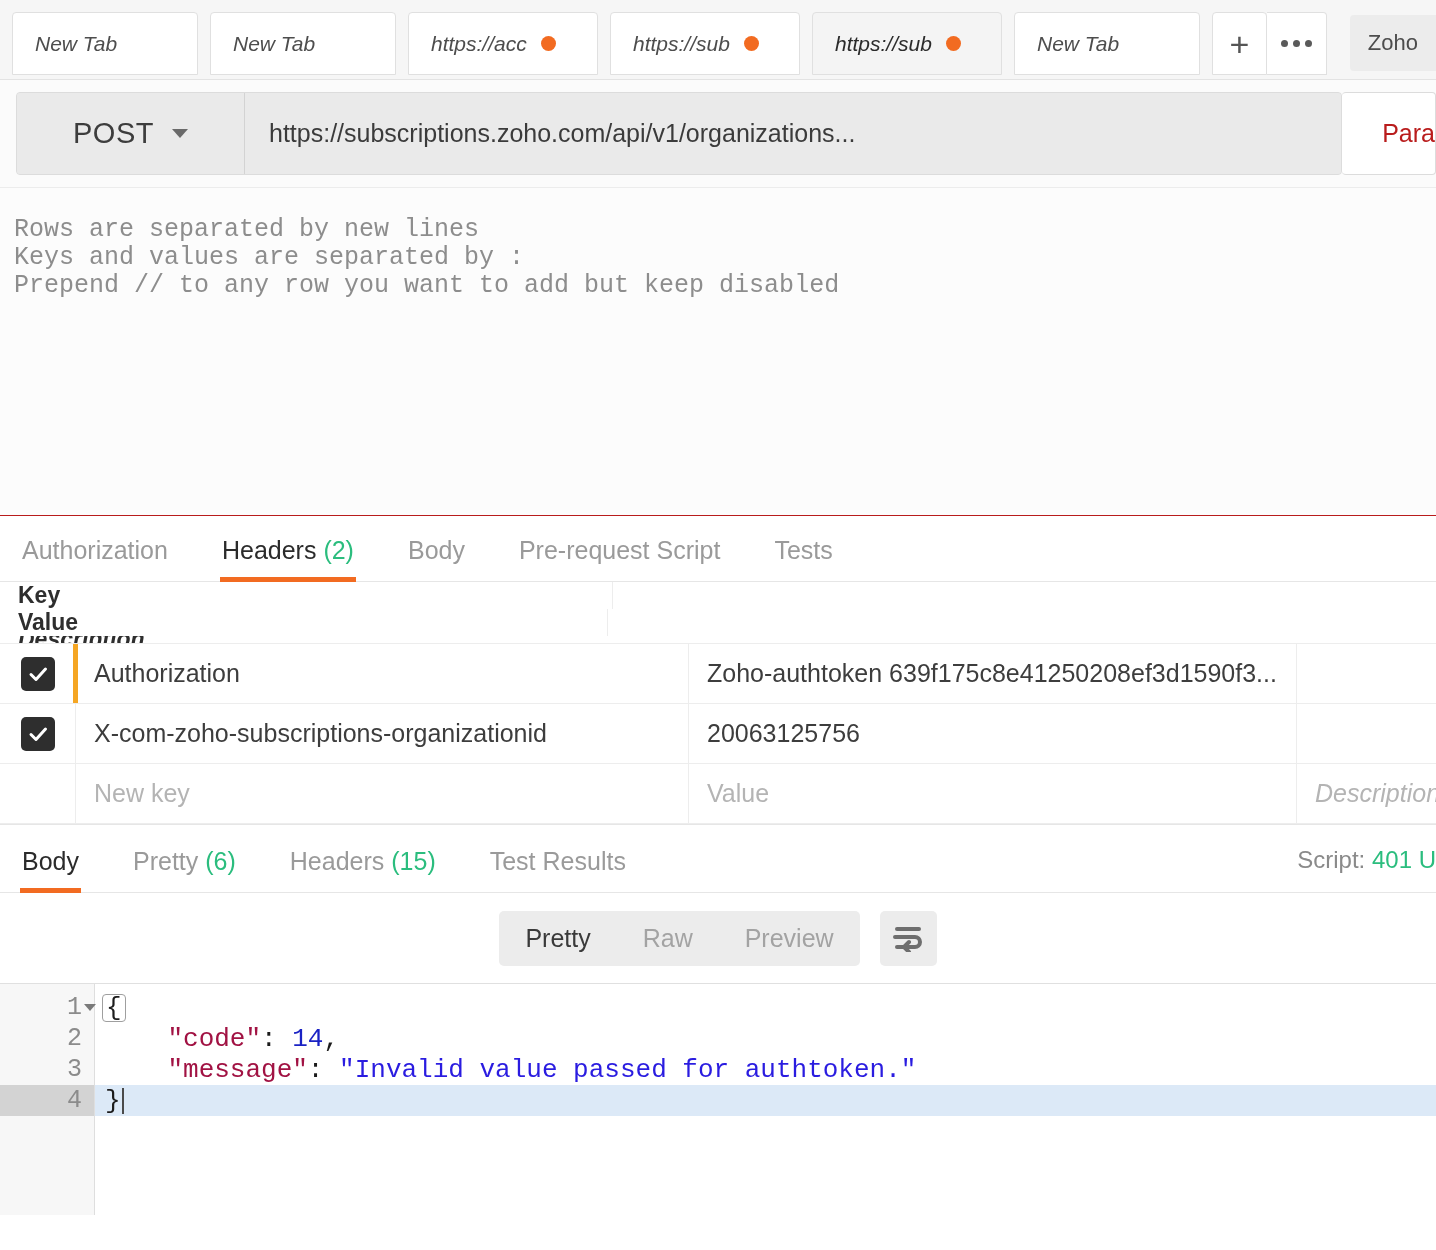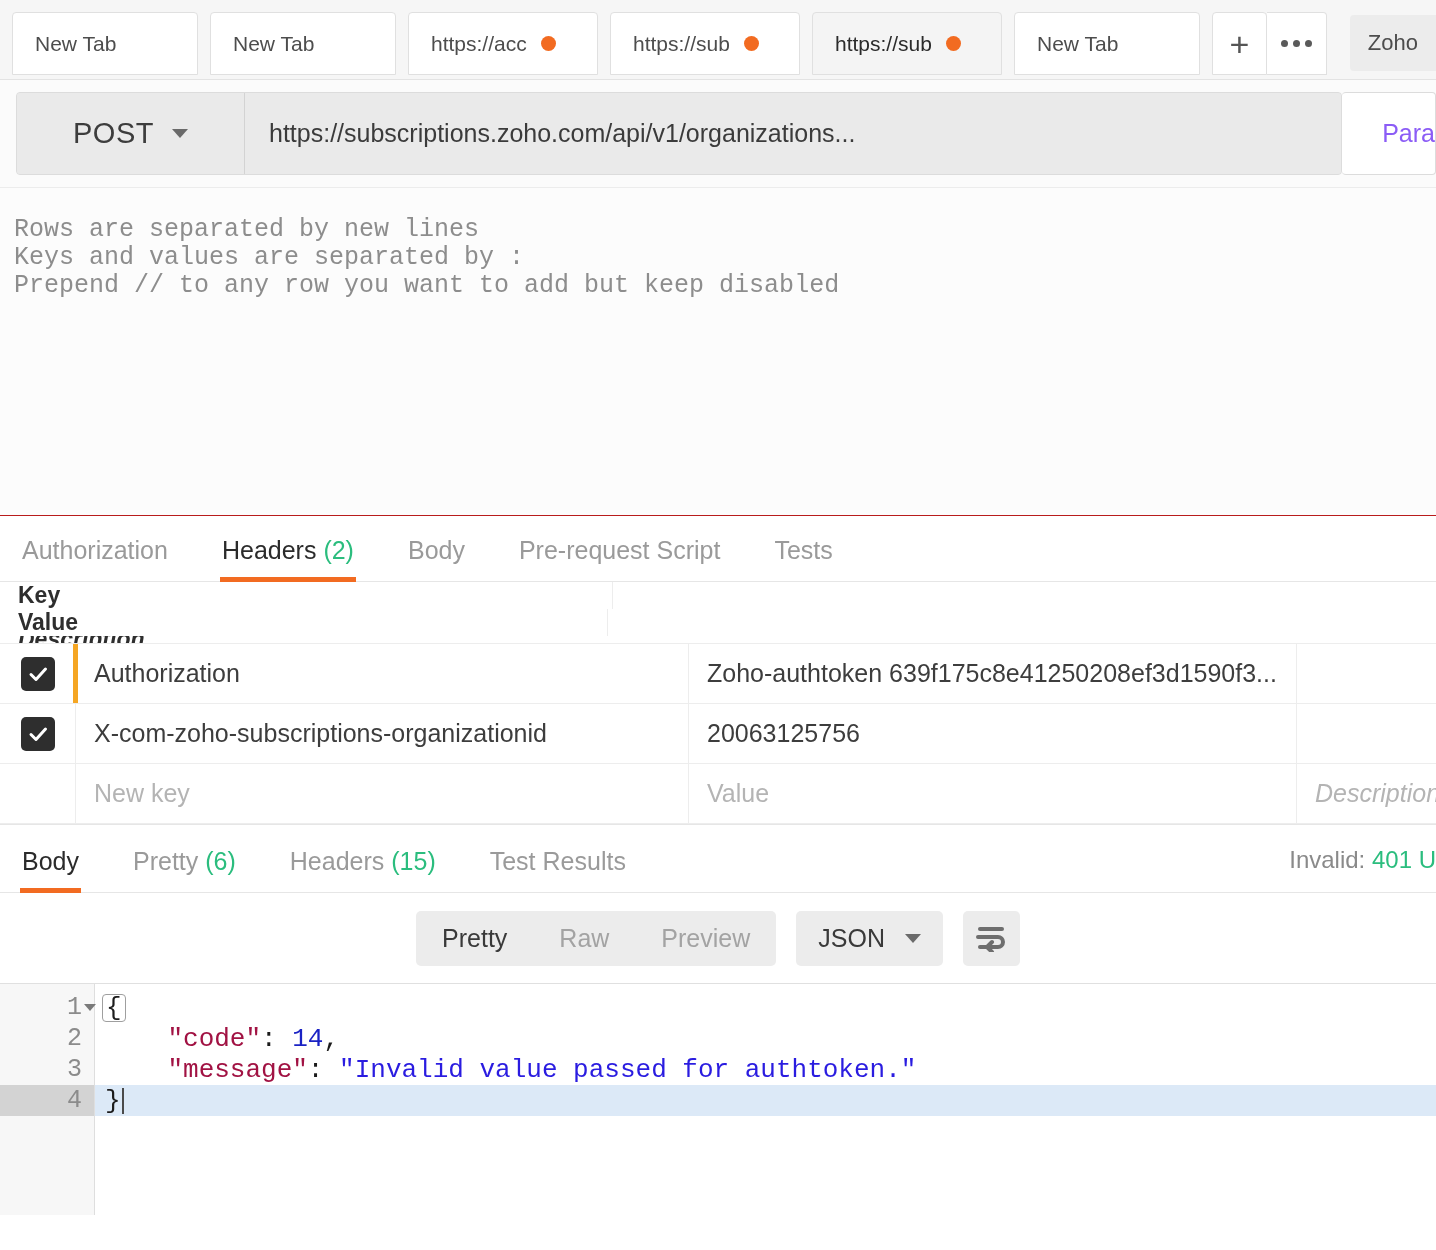--- a/index.html
+++ b/index.html
@@ -29,20 +29,21 @@
     background: #ffffff;
     border: 1px solid #e0e0e0;
     border-radius: 4px 4px 0 0;
     margin-left: 12px;
     display: flex;
     align-items: center;
     padding: 16px 22px;
     flex: 0 0 auto;
     position: relative;
     cursor: pointer;
+    font-style: italic;
   }
   .tab.active { background: #f4f4f4; }
   .tab-label {
     font-size: 21px;
     color: #4d4d4d;
     white-space: nowrap;
     overflow: hidden;
     max-width: 118px;
     text-overflow: clip;
   }
@@ -152,21 +153,21 @@
     flex: 0 0 auto;
     background: #ffffff;
     border: 1px solid #dcdcdc;
     border-left: none;
     border-radius: 4px;
     display: flex;
     align-items: center;
     justify-content: flex-end;
     padding-right: 0;
     font-size: 25px;
-    color: #8b5cf6;
+    color: #b91c1c;
     cursor: pointer;
     overflow: hidden;
   }
   .params-btn span { white-space: nowrap; padding-left: 18px; }
 
   
   .bulk {
     height: 328px;
     background: #fcfcfc;
     border-bottom: 1px solid #b91c1c;
@@ -558,42 +559,38 @@
   </div>
   <div class="rtab">
     <span>Headers</span>
     <span class="cnt">(15)</span>
   </div>
   <div class="rtab">
     <span>Test Results</span>
   </div>
 
   <div class="status">
-    <span>Invalid:</span>
+    <span>Script:</span>
     <b>401 U</b>
   </div>
 </div>
 
 <div class="restoolbar">
   <div class="seg">
     <div class="seg-item active">
       <span>Pretty</span>
     </div>
     <div class="seg-item">
       <span>Raw</span>
     </div>
     <div class="seg-item">
       <span>Preview</span>
     </div>
   </div>
 
-  <div class="fmt-sel">
-    <span>JSON</span>
-    <span class="caret"></span>
-  </div>
 
   <div class="wrap-btn">
     <svg width="32" height="28" viewBox="0 0 32 28">
       <rect x="3" y="3" width="26" height="4" rx="2" fill="#6e6e6e"></rect>
       <path d="M3 13 h20 a5 5 0 0 1 0 10 h-8" stroke="#6e6e6e" stroke-width="4" fill="none" stroke-linecap="round"></path>
       <rect x="3" y="21" width="10" height="4" rx="2" fill="#6e6e6e"></rect>
       <path d="M17 18 l-5 5 l5 5" stroke="#6e6e6e" stroke-width="4" fill="none" stroke-linecap="round" stroke-linejoin="round"></path>
     </svg>
   </div>
 </div>

